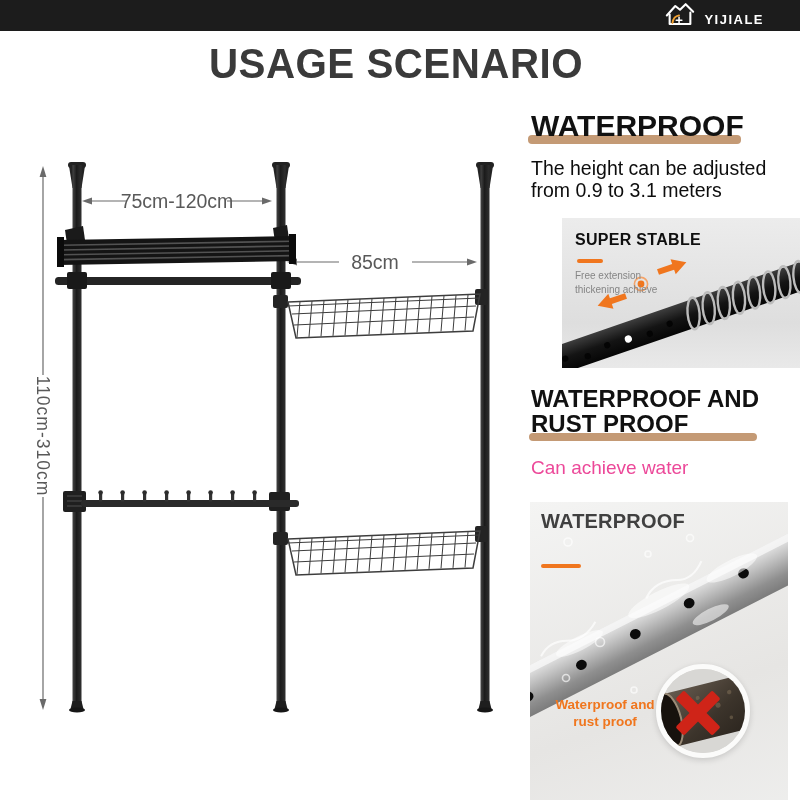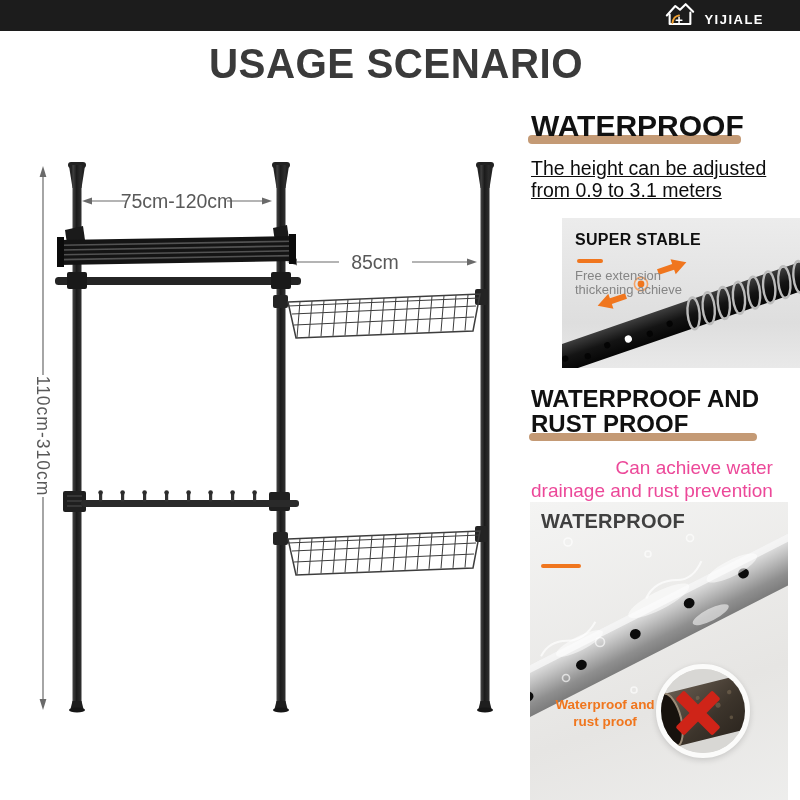--- a/index.html
+++ b/index.html
@@ -17,26 +17,26 @@
   .page-title{
     position:absolute;left:0;top:40px;width:792px;text-align:center;
     font-size:42px;font-weight:800;color:var(--title,#3a3a3a);
     transform:scaleX(.96);letter-spacing:0.5px;white-space:nowrap;
   }
   
   .rack-wrap{position:absolute;left:15px;top:140px;width:505px;height:632px;}
   .dim-text{fill:#595959;font-family:"Liberation Sans",sans-serif;}
   .h-adjustable{position:absolute;left:531px;top:109px;font-size:30px;font-weight:800;letter-spacing:0px;z-index:2;}
   .tan-line-1{position:absolute;left:528px;top:135px;width:213px;height:9px;background:var(--underline-tan,#c49a75);border-radius:4px;z-index:1;}
-  .adj-body{position:absolute;left:531px;top:157px;font-size:19.5px;line-height:22px;color:#0d0d0d;text-decoration:underline;}
+  .adj-body{position:absolute;left:531px;top:157px;font-size:19.5px;line-height:22px;color:#0d0d0d;}
   .img-block{position:absolute;overflow:hidden;}
   .block-stable{left:562px;top:218px;width:258px;height:150px;background:linear-gradient(180deg,#ececec 0%,#dedede 70%,#e9e9e9 100%);}
   .stable-label{position:absolute;left:13px;top:13px;font-size:16px;font-weight:800;color:#0f0f0f;letter-spacing:.3px;}
   .stable-dash{position:absolute;left:15px;top:41px;width:26px;height:3.5px;background:var(--accent-orange,#f0761e);border-radius:2px;}
-  .stable-sub{position:absolute;left:13px;top:51px;font-size:13px;line-height:14px;color:#858585;}
+  .stable-sub{position:absolute;left:13px;top:51px;font-size:10px;line-height:14px;color:#858585;}
   .h-waterproof{position:absolute;left:531px;top:386px;font-size:24px;line-height:25px;font-weight:800;z-index:2;}
   .tan-line-2{position:absolute;left:529px;top:433px;width:228px;height:8px;background:var(--underline-tan,#c49a75);border-radius:4px;z-index:1;}
   .wp-body{position:absolute;left:531px;top:456px;font-size:19px;line-height:23px;color:#ec4899;text-align:right;}
   .block-wp{left:530px;top:502px;width:258px;height:328px;background:linear-gradient(160deg,#f4f4f3 0%,#e6e5e3 60%,#efefee 100%);}
   .wp-label{position:absolute;left:11px;top:7px;font-size:20px;line-height:24px;font-weight:800;color:#404040;letter-spacing:.2px;}
   .wp-dash{position:absolute;left:11px;top:62px;width:40px;height:4px;background:var(--accent-orange,#f0761e);border-radius:2px;}
   .wp-caption{position:absolute;left:8px;top:194px;width:134px;text-align:center;
     font-size:13.5px;line-height:17px;font-weight:bold;color:var(--accent-orange,#f0761e);}
   .rust-circle{position:absolute;left:126px;top:162px;width:94px;height:94px;border-radius:50%;
     border:5px solid #fbfbfa;box-sizing:border-box;overflow:hidden;background:#d8d7d4;
@@ -258,21 +258,20 @@
   </div>
 </div>
 
 <div class="tan-line-2"></div>
 <div class="h-waterproof">
   <span>WATERPROOF AND</span><br>
   <span>RUST PROOF</span>
 </div>
 <div class="wp-body">
   <span>Can achieve water</span><br>
-  <span>drainage and rust prevention</span>
 </div>
 
 <div class="img-block block-wp">
   <svg class="blk-svg" width="258" height="256" viewBox="0 0 258 256">
     <defs>
       <linearGradient id="silverG" x1="0" y1="0" x2="0" y2="1">
         <stop offset="0" stop-color="#ededed"></stop>
           <stop offset="0.35" stop-color="#c2c2c2"></stop>
         <stop offset="0.75" stop-color="#8f8f8f"></stop>
           <stop offset="1" stop-color="#7c7c7c"></stop>

